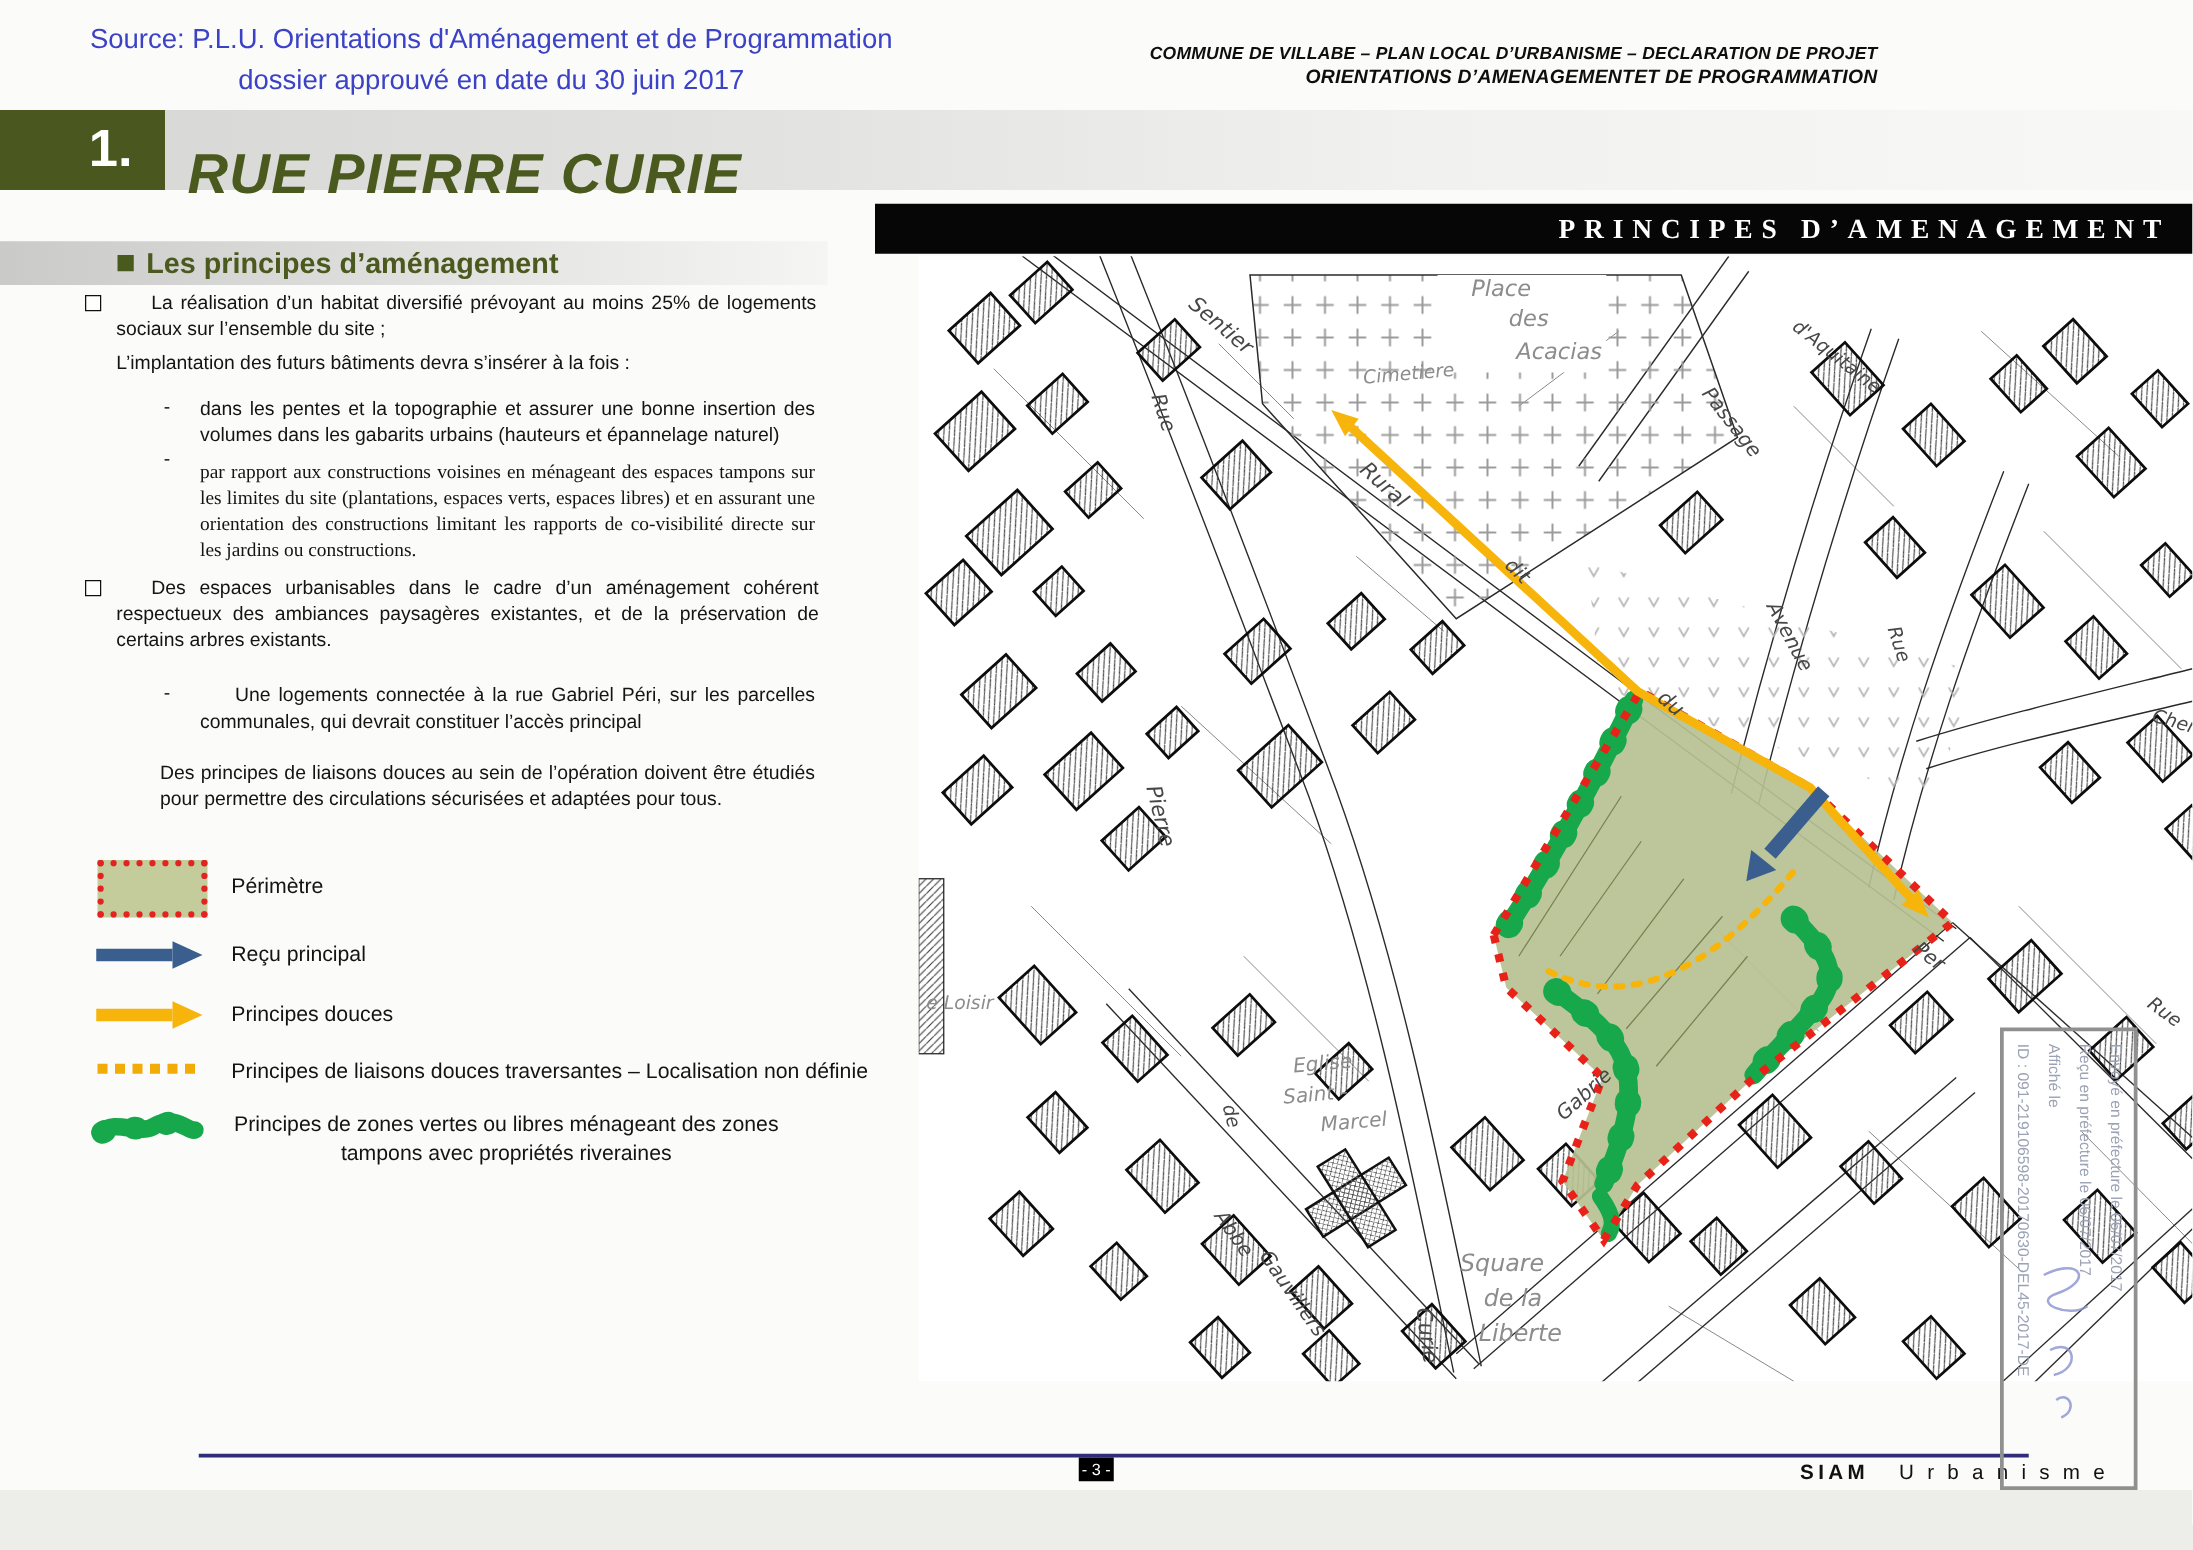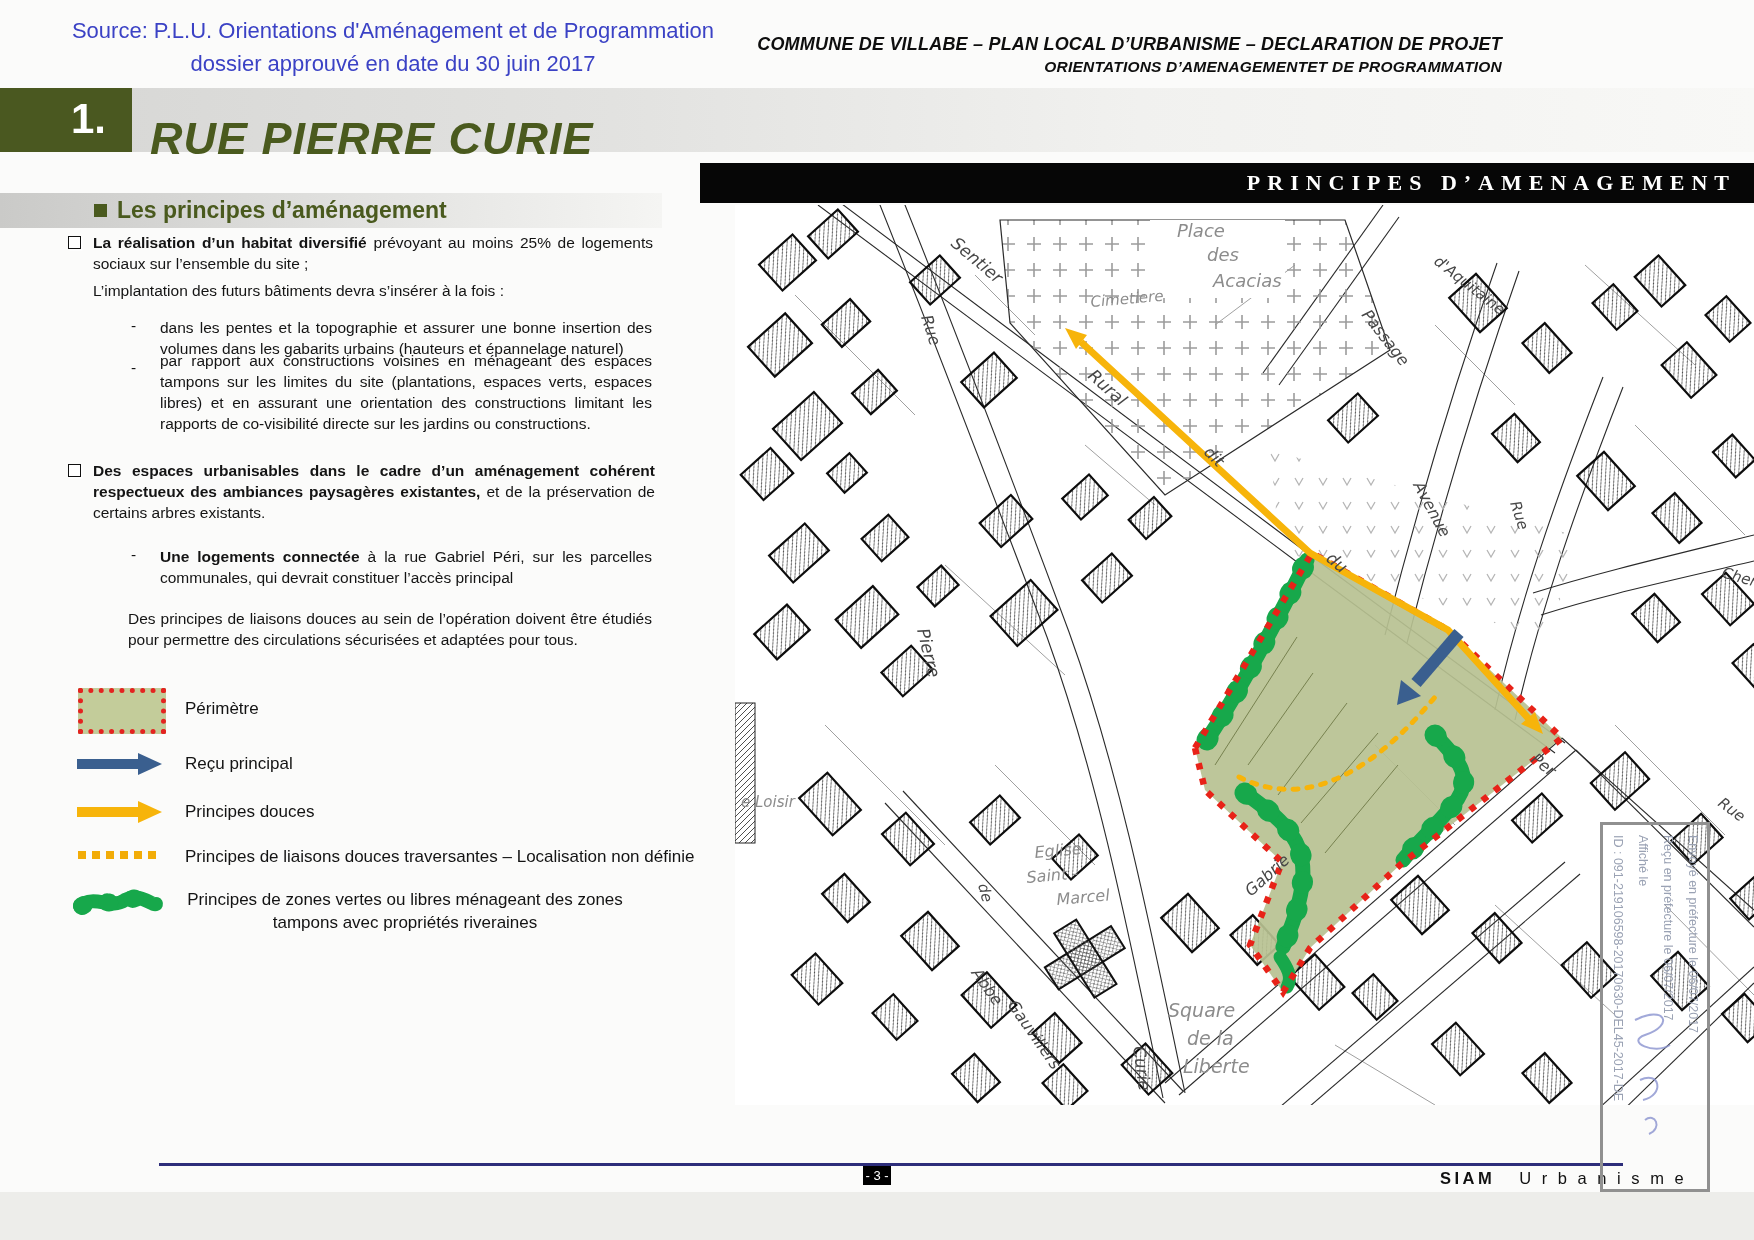--- a/index.html
+++ b/index.html
@@ -4,41 +4,41 @@
 <style>
   html,body{margin:0;padding:0;}
   body{width:1754px;height:1240px;position:relative;background:#fbfbfa;
        font-family:"Liberation Sans",sans-serif;overflow:hidden;color:#151515;}
   .abs{position:absolute;}
   
   .blue-note{left:40px;top:14px;width:706px;text-align:center;color:#3b42c5;
              font-size:22px;line-height:33px;font-weight:500;}
   .doc-head{right:252px;top:34px;width:920px;text-align:right;font-style:italic;
             font-weight:bold;color:#0e0e0e;}
-  .doc-head .l1{font-size:18px;letter-spacing:.2px;}
+  .doc-head .l1{font-size:14px;letter-spacing:.2px;}
   .doc-head .l2{font-size:15.5px;margin-top:3px;letter-spacing:.2px;}
   
   .title-band{left:0;top:88px;width:1754px;height:64px;
       background:linear-gradient(90deg,#d6d6d4 0%,#e2e2e0 35%,#f1f1ef 65%,#f8f8f6 100%);}
   .title-num{left:0;top:88px;width:132px;height:64px;background:#4a5820;color:#fff;
       font-size:42px;font-weight:bold;line-height:62px;text-align:right;padding-right:26px;box-sizing:border-box;}
   .title-text{left:150px;top:88px;height:72px;line-height:62px;font-size:45px;font-weight:bold;
       font-style:italic;color:#4a5a1e;letter-spacing:1px;margin-top:20px;}
   
   .banner{left:700px;top:163px;width:1054px;height:40px;background:#060606;color:#fff;
       font-size:22px;font-weight:bold;letter-spacing:7px;line-height:40px;text-align:right;
       padding-right:18px;box-sizing:border-box;font-family:Liberation Serif, serif;}
   .section-band{left:0;top:193px;width:662px;height:35px;
       background:linear-gradient(90deg,#cacac8 0%,#e4e4e2 60%,#f5f5f3 100%);}
   .section-inner{left:94px;top:193px;height:35px;display:flex;align-items:center;}
   .sq{width:13px;height:13px;background:#4a5a1e;margin-right:10px;}
   .section-title{font-size:23px;font-weight:bold;color:#4a5a1e;}
   
   .bt{position:absolute;font-size:15.5px;line-height:21px;text-align:justify;color:#141414;}
-  .b{font-weight:bold;}
+  .b{font-weight:normal;margin-left:28px;}
   .cbx{position:absolute;width:11px;height:11px;border:1.7px solid #101010;background:#fff;
        box-shadow:1.5px 1.5px 0 0 #fff;}
   .dash{position:absolute;font-size:15.5px;color:#141414;}
   
   .lg-label{position:absolute;font-size:17px;color:#131313;line-height:23px;}
   .peri{left:78px;top:688px;width:78px;height:36px;background:#c3cc9a;border:5px dotted #e42320;}
   .ydots{left:78px;top:851px;display:flex;gap:6px;}
   .ydots span{width:8px;height:8px;background:#f2ac08;display:block;}
   
   .map{left:735px;top:205px;width:1019px;height:900px;background:#ffffff;}
@@ -86,21 +86,21 @@
 </div>
 
 <span class="cbx" style="left:68px;top:236px;"></span>
 <div class="bt" style="left:93px;top:232px;width:560px;">
   <span class="b">La réalisation d’un habitat diversifié</span><span> prévoyant au moins 25% de logements sociaux sur l’ensemble du site ;</span>
 </div>
 <div class="bt" style="left:93px;top:280px;width:560px;">L’implantation des futurs bâtiments devra s’insérer à la fois :</div>
 <span class="dash" style="left:131px;top:317px;">-</span>
 <div class="bt" style="left:160px;top:317px;width:492px;">dans les pentes et la topographie et assurer une bonne insertion des volumes dans les gabarits urbains (hauteurs et épannelage naturel)</div>
 <span class="dash" style="left:131px;top:359px;">-</span>
-<div class="bt" style="left:160px;top:350px;width:492px;">par rapport aux constructions voisines en ménageant des espaces tampons sur les limites du site (plantations, espaces verts, espaces libres) et en assurant une orientation des constructions limitant les rapports de co-visibilité directe sur les jardins ou constructions.</div>
+<div class="bt" style="left:160px;top:367px;width:492px;font-family:Liberation Serif, serif;">par rapport aux constructions voisines en ménageant des espaces tampons sur les limites du site (plantations, espaces verts, espaces libres) et en assurant une orientation des constructions limitant les rapports de co-visibilité directe sur les jardins ou constructions.</div>
 <span class="cbx" style="left:68px;top:464px;"></span>
 <div class="bt" style="left:93px;top:460px;width:562px;">
   <span class="b">Des espaces urbanisables dans le cadre d’un aménagement cohérent respectueux des ambiances paysagères existantes,</span><span> et de la préservation de certains arbres existants.</span>
 </div>
 <span class="dash" style="left:131px;top:546px;">-</span>
 <div class="bt" style="left:160px;top:546px;width:492px;">
   <span class="b">Une logements connectée</span><span> à la rue Gabriel Péri, sur les parcelles communales, qui devrait constituer l’accès principal</span>
 </div>
 <div class="bt" style="left:128px;top:608px;width:524px;">Des principes de liaisons douces au sein de l’opération doivent être étudiés pour permettre des circulations sécurisées et adaptées pour tous.</div>
 

